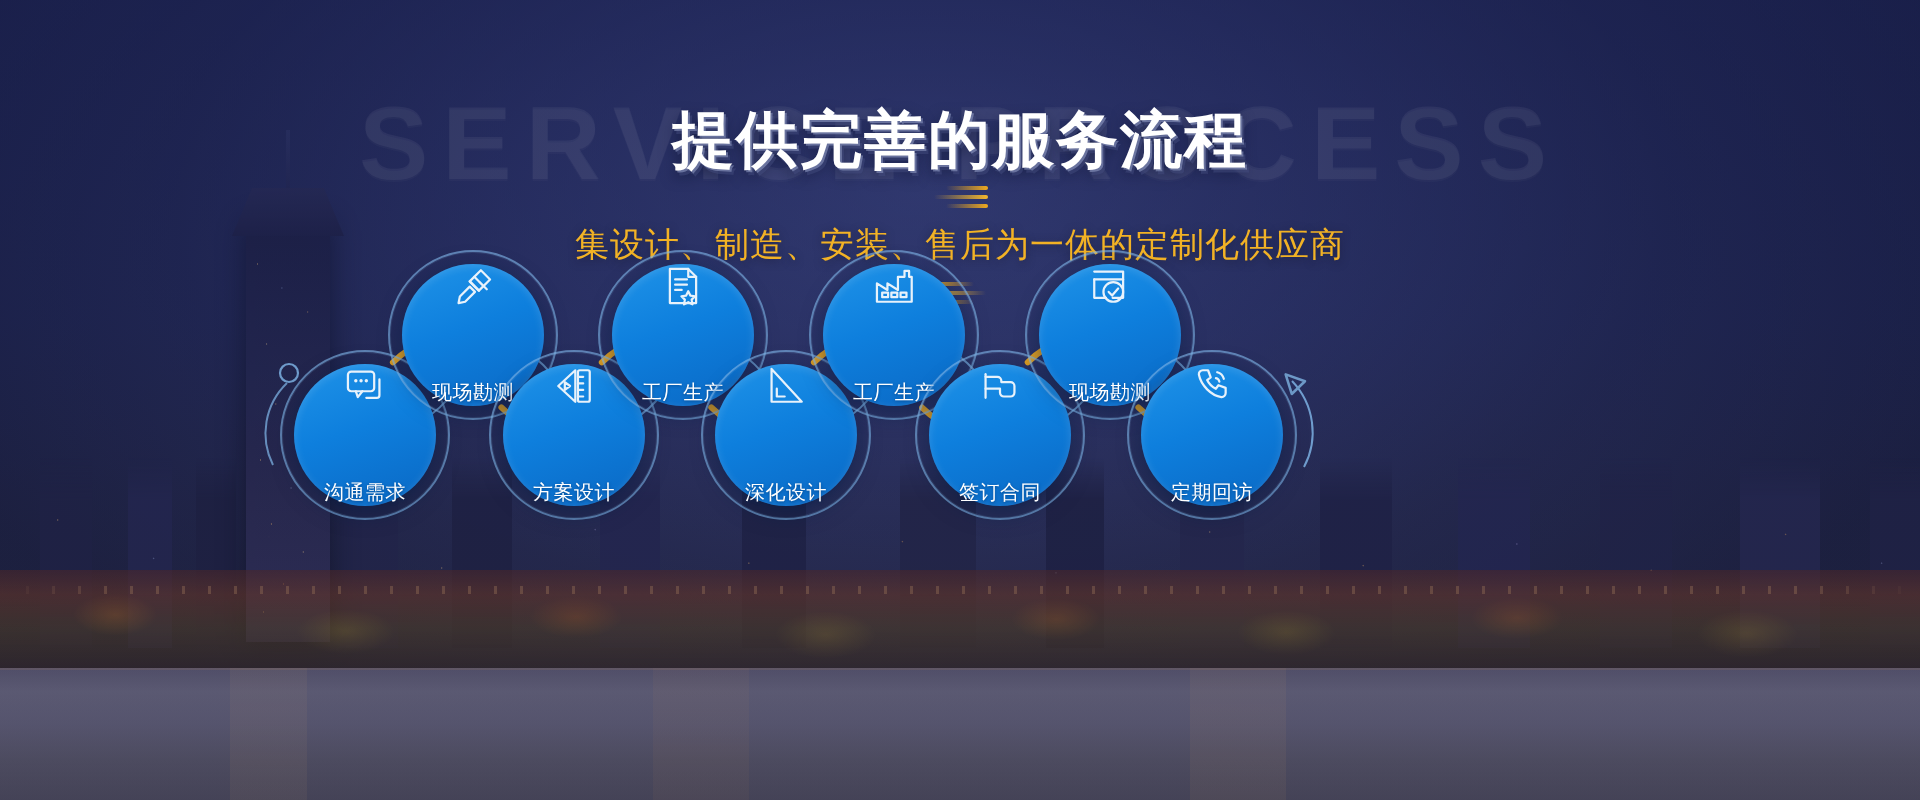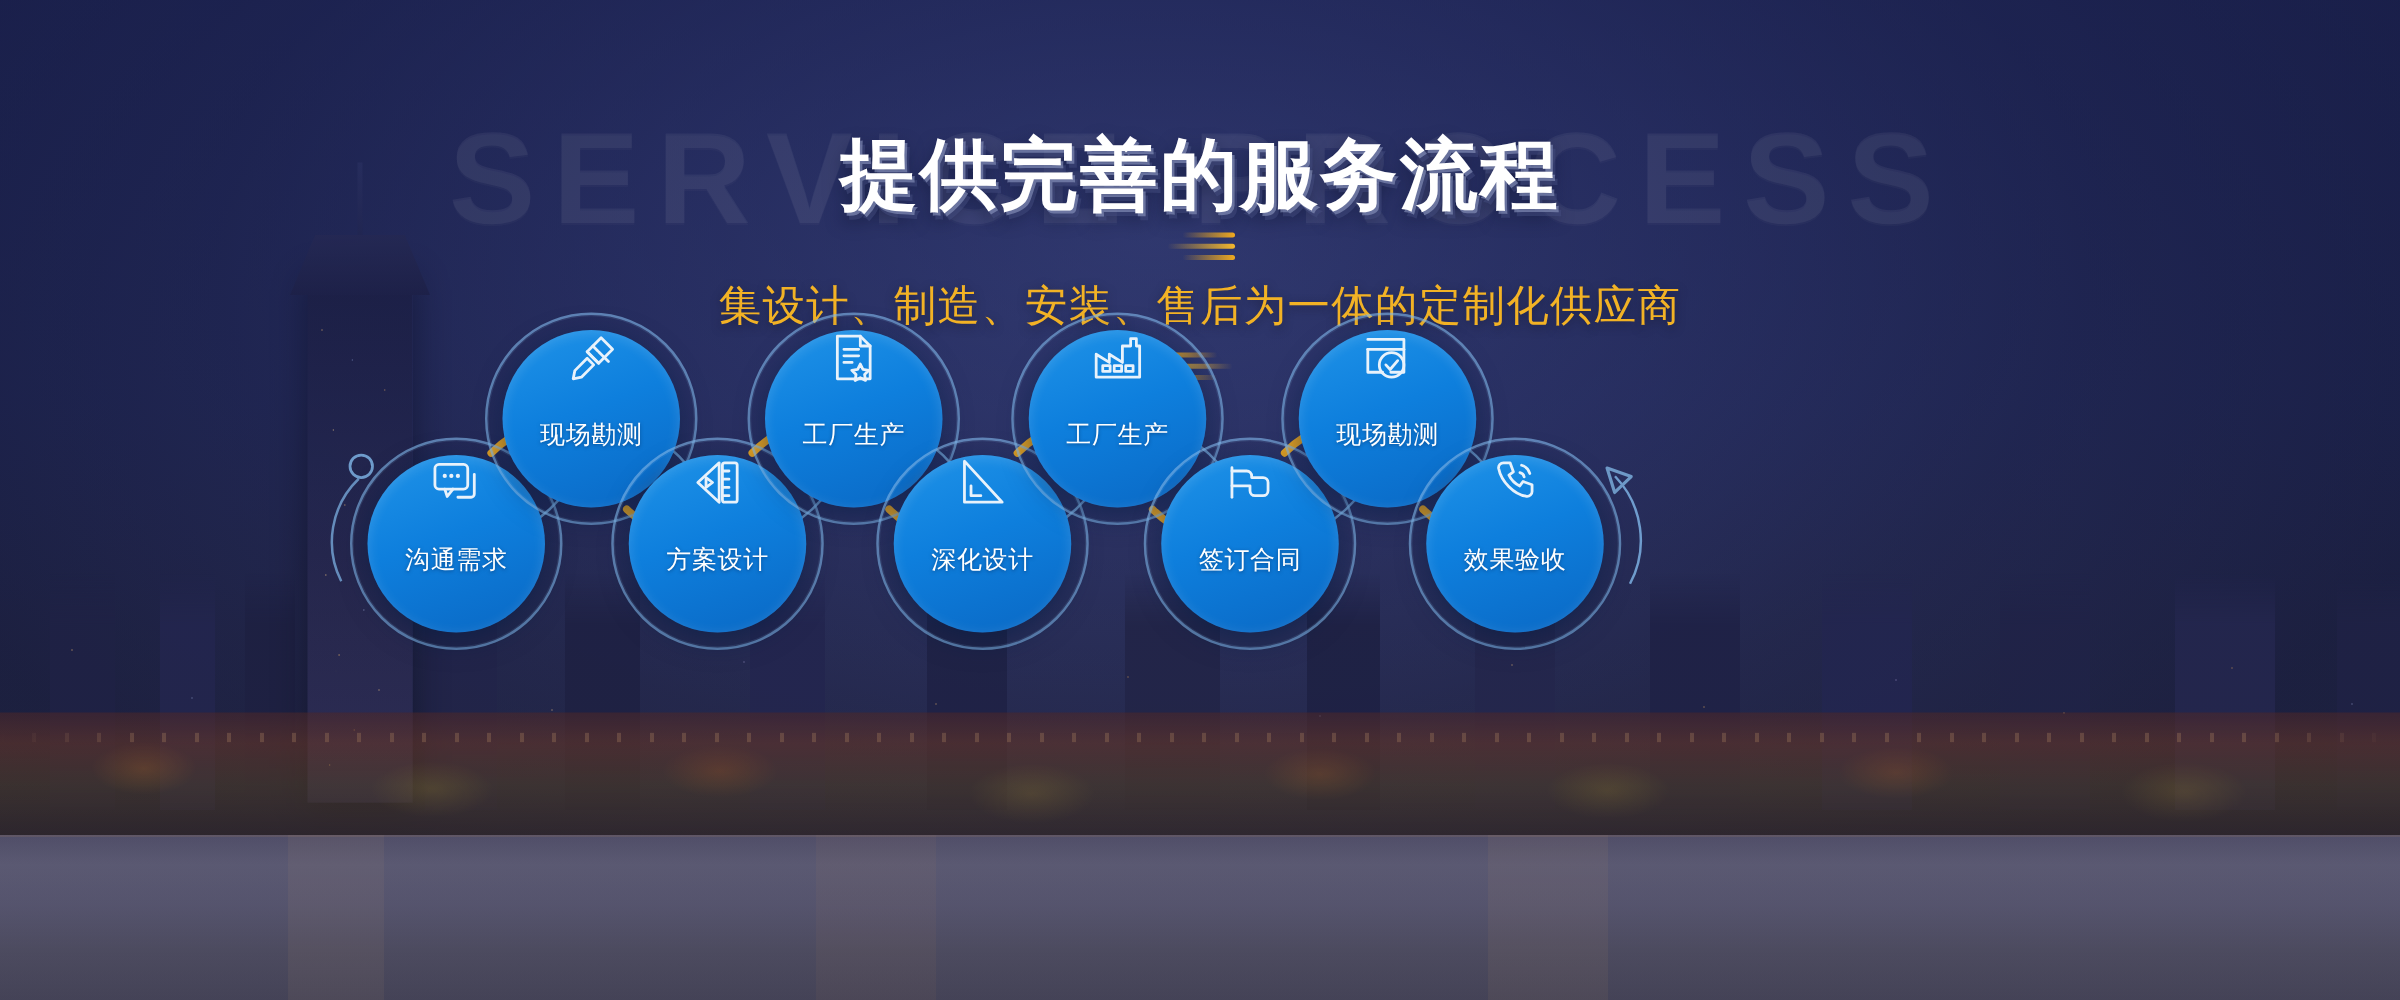--- a/index.html
+++ b/index.html
@@ -246,22 +246,22 @@
   }
   .node .disc {
     position:absolute; left:14px; top:14px;
     width:142px; height:142px;
     border-radius:50%;
     background: linear-gradient(160deg,#1f93e8 0%,#0e7fdd 45%,#0a68c4 100%);
     box-shadow: 0 6px 22px rgba(6,30,70,.55), inset 0 2px 10px rgba(255,255,255,.14);
     display:flex;
     flex-direction:column;
     align-items:center;
-    justify-content:flex-start;
-    gap:26px;
+    justify-content:space-between;
+    gap:7px;
   }
   .node .ico {
     width:44px; height:44px;
     display:flex; align-items:center; justify-content:center;
   }
   .node .ico svg { width:42px; height:42px; display:block; }
   .node .lbl {
     font-size:20px;
     color:#ffffff;
     letter-spacing:.5px;
@@ -449,19 +449,19 @@
         <div class="node" style="left: 1212px; top: 185px;">
           <div class="ring"></div>
           <div class="disc">
             <span class="ico">
               <svg viewBox="0 0 32 32">
                 <path d="M9 4 h4 l2 5.5 -2.7 2 a14 14 0 0 0 6.6 6.6 l2-2.7 5.5 2 v4 a3 3 0 0 1-3.3 3 C15.5 23.4 7.6 15.5 6 7.3 A3 3 0 0 1 9 4 Z" fill="none" stroke="#e8f2fb" stroke-width="1.7" stroke-linecap="round" stroke-linejoin="round"></path>
      <path d="M20 5.5 a7 7 0 0 1 5 5" fill="none" stroke="#e8f2fb" stroke-width="1.7" stroke-linecap="round" stroke-linejoin="round"></path>
      <path d="M19 10 a3.4 3.4 0 0 1 2.6 2.6" fill="none" stroke="#e8f2fb" stroke-width="1.7" stroke-linecap="round" stroke-linejoin="round"></path>
               </svg>
             </span>
-            <span class="lbl">效果验收</span>
+            <span class="lbl">定期回访</span>
           </div>
         </div>
       </div>
   </div>
 
 </div>
 
 </body></html>

